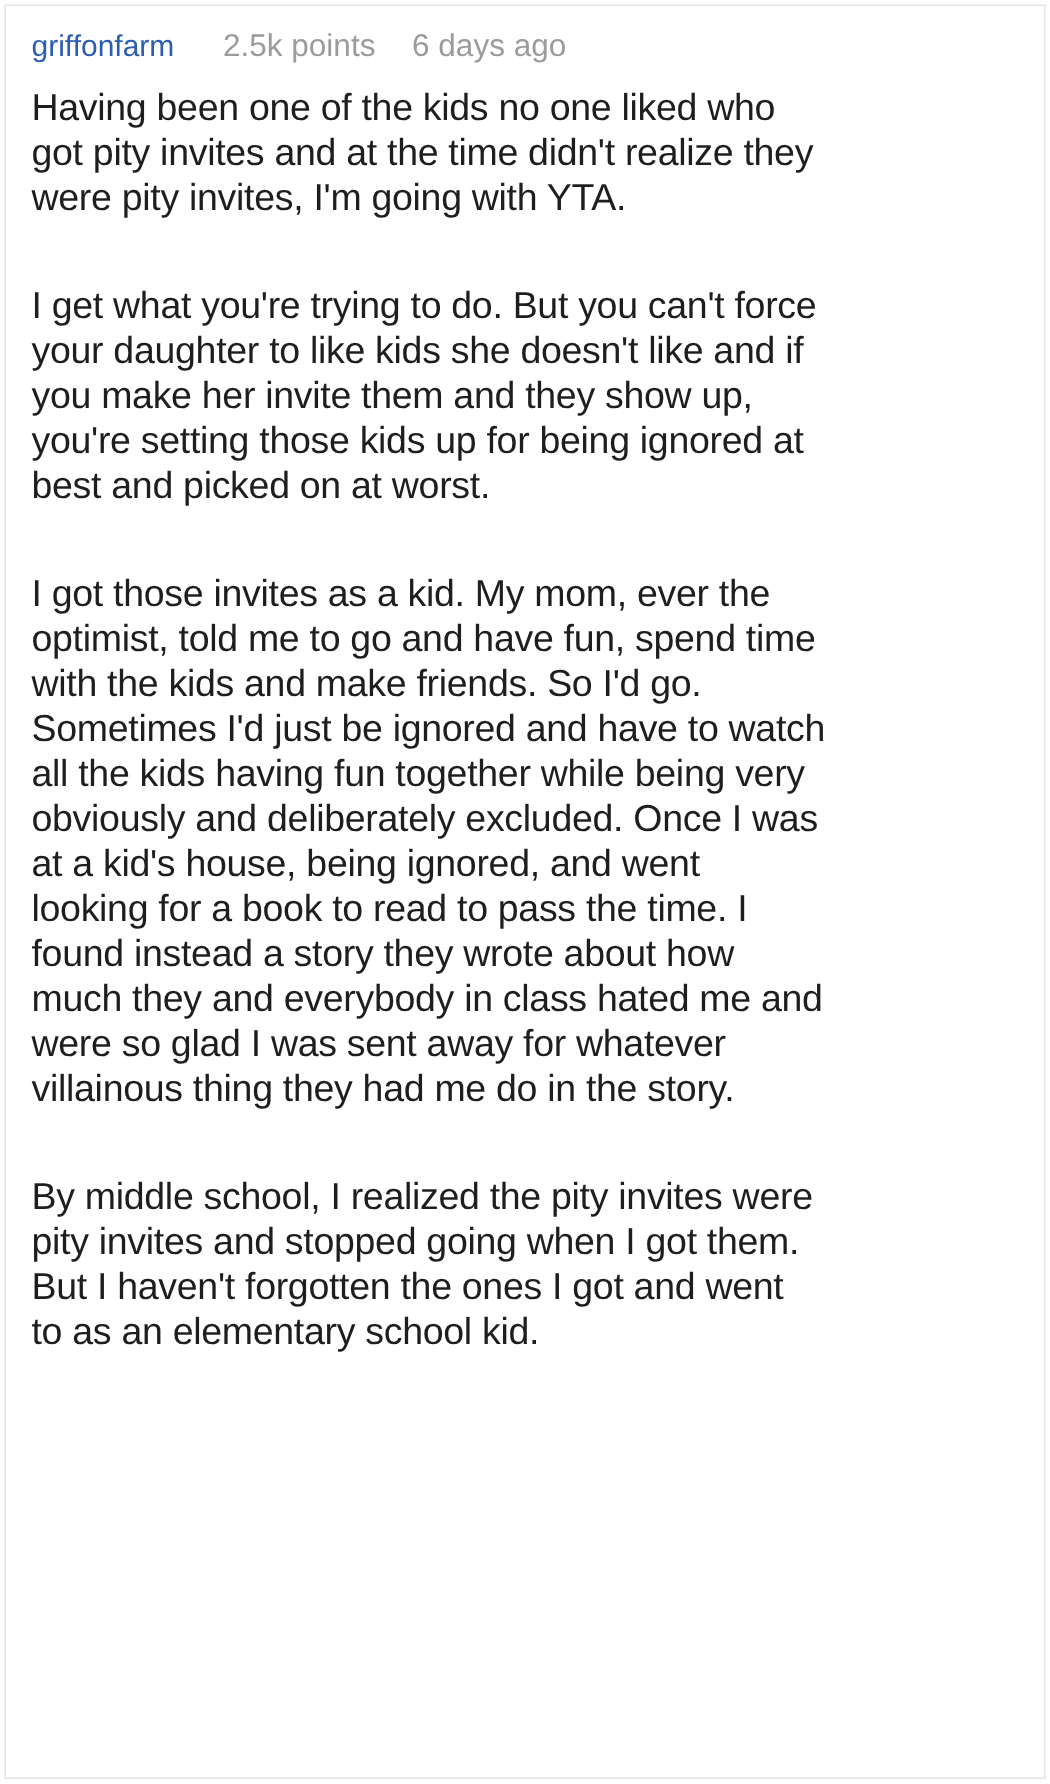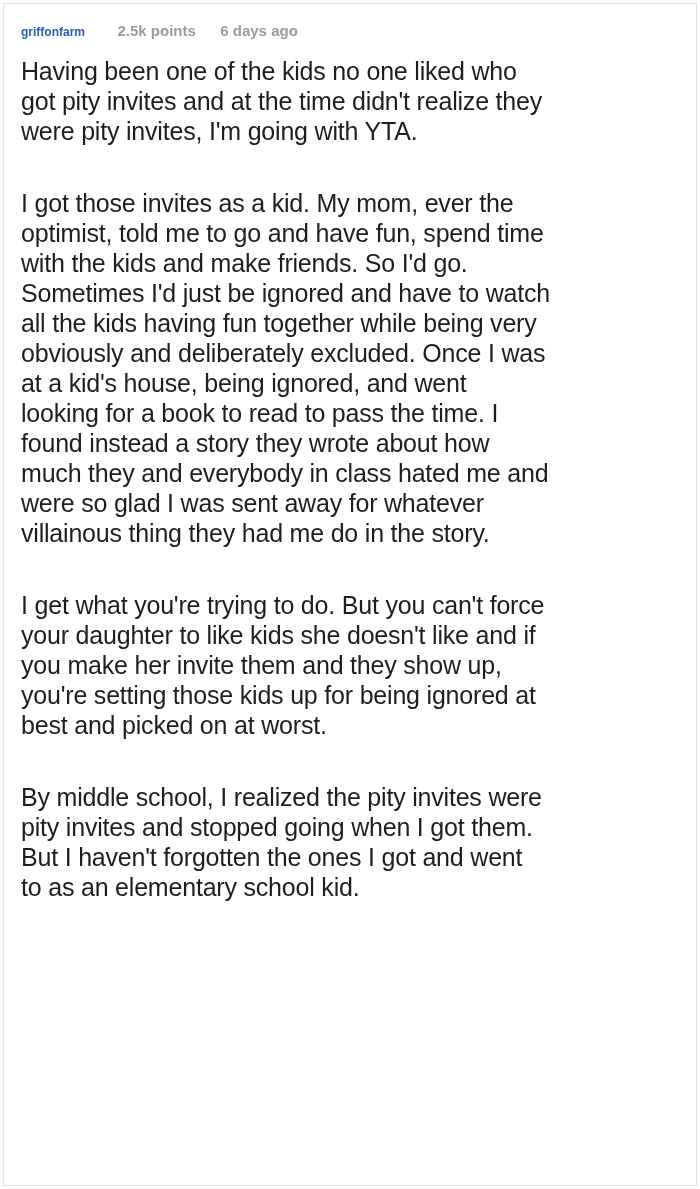--- a/index.html
+++ b/index.html
@@ -21,29 +21,29 @@
     border: 1px solid var(--border, #e4e4e4);
     padding: 15px 22px 20px 17px;
     overflow: hidden;
   }
   .header {
     line-height: 24px;
     white-space: nowrap;
   }
   .author {
     color: var(--author-blue, #2b5db3);
-    font-size: 12px;
-    font-weight: 700;
+    font-size: 20px;
+    font-weight: 400;
     margin-right: 28px;
     cursor: pointer;
   }
   .meta {
     color: var(--meta-gray, #9b9b9b);
-    font-size: 15px;
-    font-weight: 700;
+    font-size: 21px;
+    font-weight: 400;
   }
   .meta.points { margin-right: 20px; }
   .meta.age { cursor: pointer; }
   .body {
     margin-top: 12px;
     color: var(--body-text, #1e1e1e);
   }
   .body p {
     margin: 0 0 42px 0;
     font-size: 25px;
@@ -59,35 +59,35 @@
 <div class="card">
   <div class="header">
     <span class="author">griffonfarm</span>
     <span class="meta points">2.5k points</span>
     <span class="meta age">6 days ago</span>
   </div>
   <div class="body">
     <p>Having been one of the kids no one liked who
 got pity invites and at the time didn't realize they
 were pity invites, I'm going with YTA.</p>
+    <p>I get what you're trying to do. But you can't force
+your daughter to like kids she doesn't like and if
+you make her invite them and they show up,
+you're setting those kids up for being ignored at
+best and picked on at worst.</p>
     <p>I got those invites as a kid. My mom, ever the
 optimist, told me to go and have fun, spend time
 with the kids and make friends. So I'd go.
 Sometimes I'd just be ignored and have to watch
 all the kids having fun together while being very
 obviously and deliberately excluded. Once I was
 at a kid's house, being ignored, and went
 looking for a book to read to pass the time. I
 found instead a story they wrote about how
 much they and everybody in class hated me and
 were so glad I was sent away for whatever
 villainous thing they had me do in the story.</p>
-    <p>I get what you're trying to do. But you can't force
-your daughter to like kids she doesn't like and if
-you make her invite them and they show up,
-you're setting those kids up for being ignored at
-best and picked on at worst.</p>
     <p>By middle school, I realized the pity invites were
 pity invites and stopped going when I got them.
 But I haven't forgotten the ones I got and went
 to as an elementary school kid.</p>
   </div>
 </div>
 
 </body></html>

